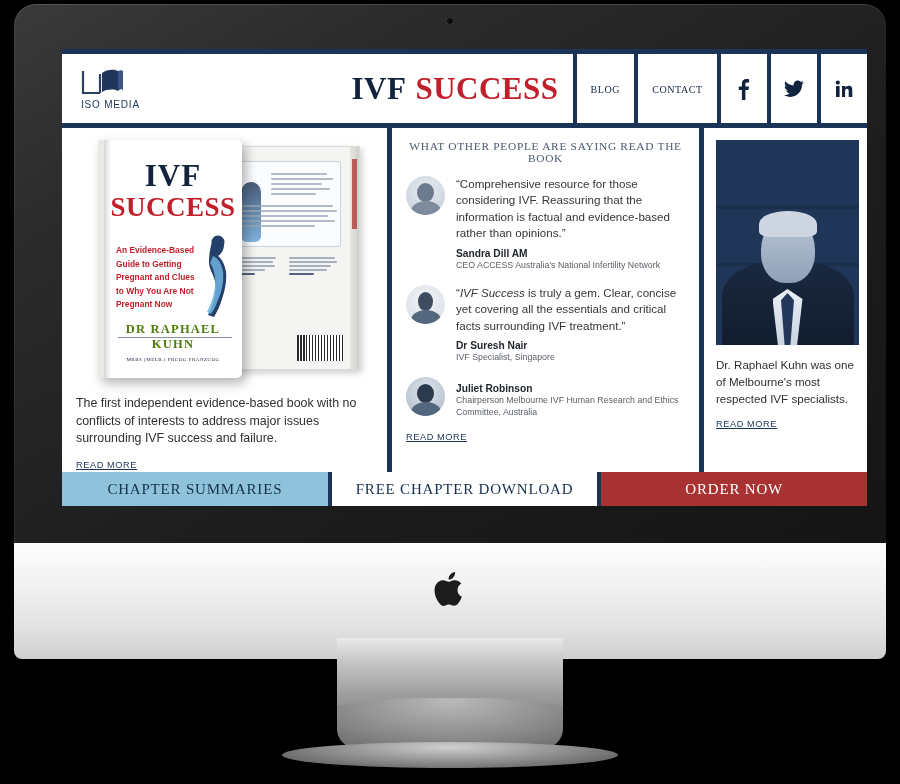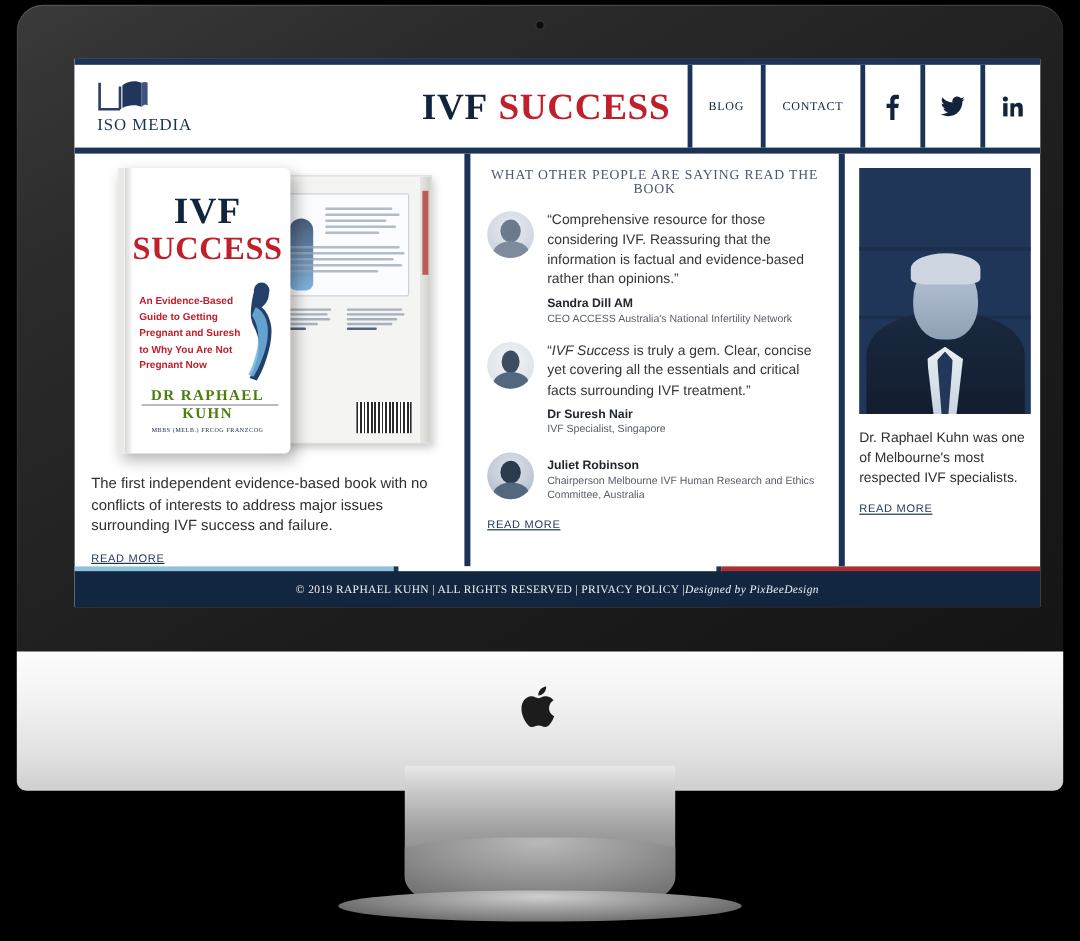--- a/index.html
+++ b/index.html
@@ -29,21 +29,21 @@
   .stand-base{position:absolute;left:50%;top:742px;margin-left:-168px;width:336px;height:26px;
     background:radial-gradient(ellipse at 50% 20%,#cfcfcf 0%,#9b9b9b 40%,#6e6e6e 75%,#4a4a4a 100%);
     border-radius:50%;}
 
   
   .site{position:absolute;inset:0;background:#fff;display:flex;flex-direction:column;}
   .hdr{height:69px;background:#fff;border-top:5px solid #1b3357;border-bottom:5px solid #1b3357;
     display:flex;align-items:stretch;flex:0 0 auto;}
   .logo-wrap{width:330px;display:flex;flex-direction:column;align-items:flex-start;justify-content:center;padding-left:18px;}
   .logo-mark{width:46px;height:30px;}
-  .logo-txt{font-family:Liberation Serif, serif;font-size:14px;letter-spacing:.8px;color:#1b3357;margin-top:2px;padding-left:1px;}
+  .logo-txt{font-family:Liberation Sans, sans-serif;font-size:10px;letter-spacing:.8px;color:#1b3357;margin-top:2px;padding-left:1px;}
   .brand{flex:1;display:flex;align-items:center;justify-content:flex-end;padding-right:14px;
     font-family:"Liberation Serif",serif;font-size:31px;font-weight:bold;letter-spacing:.5px;white-space:nowrap;}
   .brand .b1{color:#12233d;}
   .brand .b2{color:#c0202b;margin-left:9px;}
   .navitem{border-left:4px solid #1b3357;display:flex;align-items:center;justify-content:center;
     font-family:"Liberation Serif",serif;font-size:14px;letter-spacing:.6px;color:#12233d;
     font-variant:small-caps;text-transform:lowercase;padding:0 14px;cursor:pointer;}
   .navitem.soc{width:56px;padding:0;font-size:20px;font-family:"Liberation Sans",sans-serif;font-variant:normal;text-transform:none;}
 
   
@@ -230,21 +230,21 @@
                       <div class="l" style="width:74%"></div>
                       <div class="l" style="width:48%;background:#2b3f63"></div>
                     </div>
                 </div>
                 <div class="bk-code"></div>
               </div>
 
               <div class="bk-front">
                 <div class="bk-ivf">IVF</div>
                 <div class="bk-suc">SUCCESS</div>
-                <div class="bk-sub">An Evidence-Based Guide to Getting Pregnant and Suresh to Why You Are Not Pregnant Now</div>
+                <div class="bk-sub">An Evidence-Based Guide to Getting Pregnant and Clues to Why You Are Not Pregnant Now</div>
                 <svg class="bk-woman" viewBox="0 0 40 86">
                   <path d="M20 4c5 0 8 4 8 9s-3 9-6 11c4 3 7 9 8 16 1 8-1 18-4 27-2 7-5 13-8 18l-6-2c3-6 6-13 7-20 1-6 1-12-1-17-2-6-5-10-5-16 0-9 3-26 7-26z" fill="#23406b"></path>
                   <path d="M17 24c5 2 9 8 10 16 1 9-1 19-5 28-2 5-4 10-7 14l-4-2c4-8 7-17 8-26 1-9-1-17-5-23z" fill="#6fb4e0" opacity=".85"></path>
                   <circle cx="22" cy="10" r="6.5" fill="#23406b"></circle>
                 </svg>
                 <div class="bk-rule"></div>
                 <div class="bk-auth">DR RAPHAEL KUHN</div>
                 <div class="bk-cred">MBBS (MELB.) FRCOG FRANZCOG</div>
               </div>
             </div>
@@ -310,24 +310,20 @@
             <span class="readmore">READ MORE</span>
           </div>
         </div>
 
         <div class="cta">
           <div class="c1">CHAPTER SUMMARIES</div>
           <div class="c2">FREE CHAPTER DOWNLOAD</div>
           <div class="c3">ORDER NOW</div>
         </div>
 
-        <div class="foot">
-          <span>© 2019 RAPHAEL KUHN | ALL RIGHTS RESERVED | PRIVACY POLICY | </span>
-          <i>Designed by PixBeeDesign</i>
-        </div>
 
       </div>
     </div>
   </div>
 
   <div class="chin"></div>
   <svg class="apple" viewBox="0 0 36 42">
     <path d="M25.6 22.1c0-4.3 3.5-6.4 3.7-6.5-2-2.9-5.1-3.3-6.2-3.4-2.6-.3-5.2 1.6-6.5 1.6-1.3 0-3.4-1.5-5.6-1.5-2.9 0-5.5 1.7-7 4.3-3 5.2-.8 12.8 2.1 17 1.4 2.1 3.1 4.4 5.3 4.3 2.1-.1 2.9-1.4 5.5-1.4s3.3 1.4 5.5 1.3c2.3 0 3.7-2.1 5.1-4.2 1.6-2.4 2.3-4.7 2.3-4.8-.1 0-4.3-1.7-4.3-6.7z" fill="#1c1c1c"></path>
     <path d="M21.4 9.3c1.1-1.4 1.9-3.3 1.7-5.2-1.6.1-3.6 1.1-4.8 2.5-1 1.2-2 3.2-1.7 5 1.8.1 3.6-.9 4.8-2.3z" fill="#1c1c1c"></path>
   </svg>

